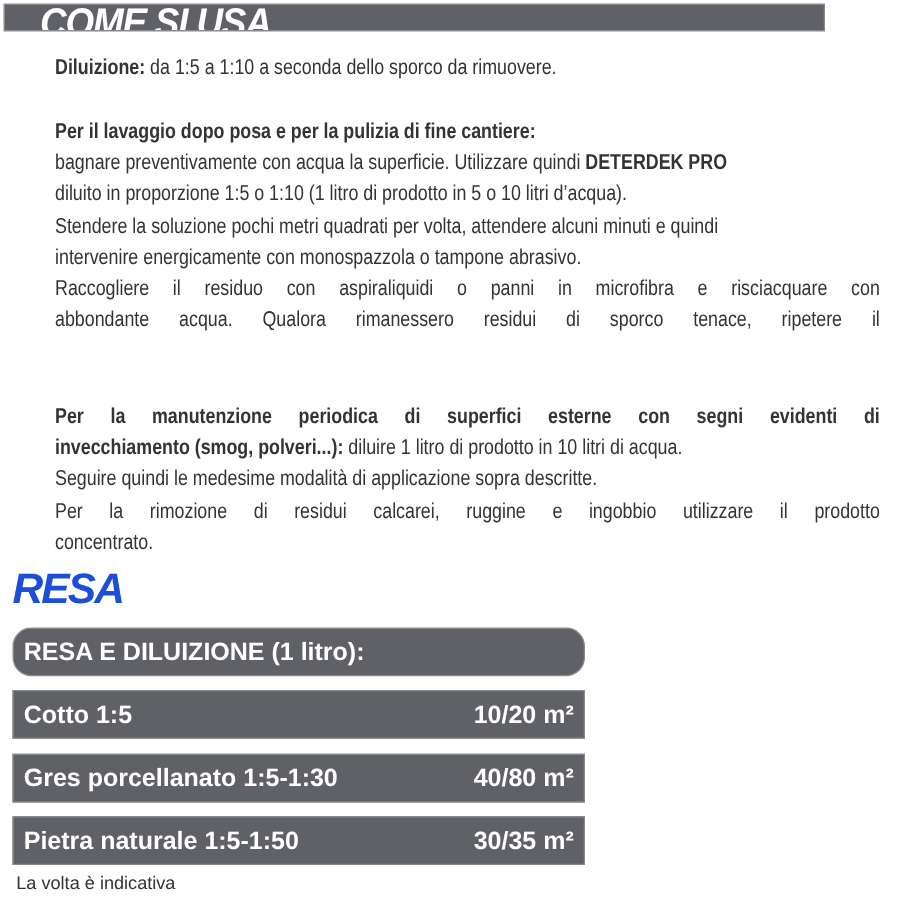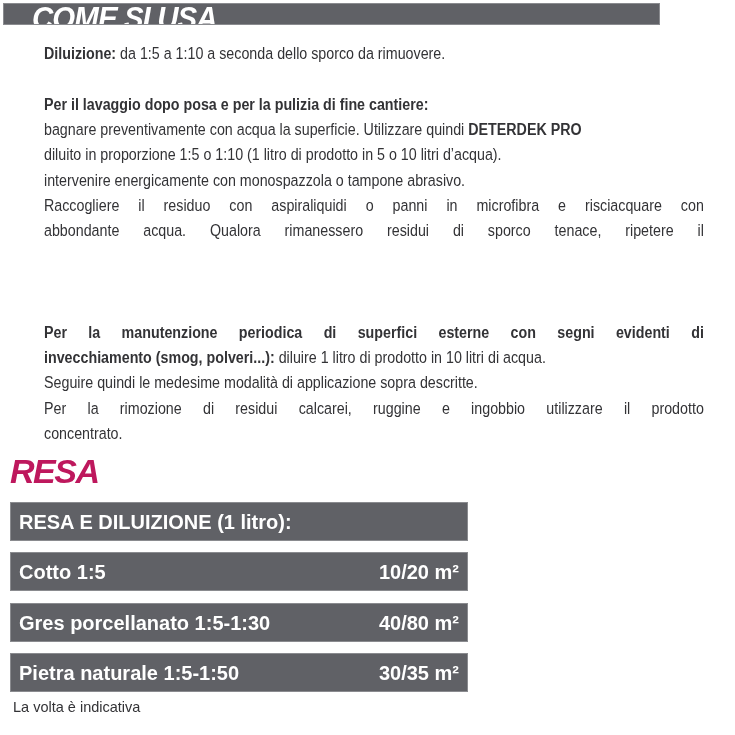--- a/index.html
+++ b/index.html
@@ -13,21 +13,21 @@
                  transform: scaleX(0.92); transform-origin: left top; white-space: nowrap; }
 
     .body-text { position: absolute; left: 8px; width: 660px; font-size: 17.2px; line-height: 25.2px; margin-left: 36px; }
     .line { white-space: nowrap; display: block; transform-origin: left center; }
     .cond { display: inline-block; transform: scaleX(0.83); transform-origin: left center; white-space: nowrap; }
     .justify { display: block; text-align: justify; text-align-last: justify; width: 795px;
                transform: scaleX(0.83); transform-origin: left center; white-space: nowrap; }
     b { font-weight: bold; }
 
     .resa-title { position: absolute; left: 10px; top: 452px; font-size: 34px; font-weight: bold;
-                  font-style: italic; color: #be185d; letter-spacing: -1.5px; }
+                  font-style: italic; color: #1d4ed8; letter-spacing: -1.5px; }
 
     .table { position: absolute; left: 10px; top: 502px; width: 458px; }
     .row { position: absolute; left: 0; width: 458px; height: 39px; background: #606166;
            border: 1px solid #8a8b8f; box-sizing: border-box; color: #ffffff; font-weight: bold;
            font-size: 20px; }
     .row .lbl { position: absolute; left: 8px; top: 8px; white-space: nowrap; }
     .row .val { position: absolute; right: 8px; top: 8px; white-space: nowrap; }
     .note { position: absolute; left: 13px; top: 699px; font-size: 14.5px; color: #333336; }
   </style>
 </head>
@@ -38,37 +38,38 @@
 </div>
 
 <div class="body-text" style="top:41px;">
   <span class="line"><span class="cond"><b>Diluizione:</b><span> da 1:5 a 1:10 a seconda dello sporco da rimuovere.</span></span></span>
 </div>
 
 <div class="body-text" style="top:92px;">
   <span class="line"><span class="cond"><b>Per il lavaggio dopo posa e per la pulizia di fine cantiere:</b></span></span>
   <span class="line"><span class="cond"><span>bagnare preventivamente con acqua la superficie. Utilizzare quindi </span><b>DETERDEK PRO</b></span></span>
   <span class="line"><span class="cond">diluito in proporzione 1:5 o 1:10 (1 litro di prodotto in 5 o 10 litri d’acqua).</span></span>
+  <span class="line"><span class="cond">Stendere la soluzione pochi metri quadrati per volta, attendere alcuni minuti e quindi</span></span>
   <span class="line"><span class="cond">intervenire energicamente con monospazzola o tampone abrasivo.</span></span>
   <span class="justify">Raccogliere il residuo con aspiraliquidi o panni in microfibra e risciacquare con</span>
   <span class="justify">abbondante acqua. Qualora rimanessero residui di sporco tenace, ripetere il</span>
 </div>
 
 <div class="body-text" style="top:320px;">
   <b class="justify">Per la manutenzione periodica di superfici esterne con segni evidenti di</b>
   <span class="justify" style="text-align-last:left;"><b>invecchiamento (smog, polveri...):</b><span> diluire 1 litro di prodotto in 10 litri di acqua.</span></span>
   <span class="line"><span class="cond">Seguire quindi le medesime modalità di applicazione sopra descritte.</span></span>
   <span class="justify">Per la rimozione di residui calcarei, ruggine e ingobbio utilizzare il prodotto</span>
   <span class="line"><span class="cond">concentrato.</span></span>
 </div>
 
 <div class="resa-title">RESA</div>
 
 <div class="table">
-  <div class="row" style="top:0px;">
+  <div class="row" style="top:0px;border-radius:15px;">
     <span class="lbl">RESA E DILUIZIONE (1 litro):</span>
   </div>
   <div class="row" style="top:50px;">
     <span class="lbl">Cotto 1:5</span>
     <span class="val">10/20 m²</span>
   </div>
   <div class="row" style="top:101px;">
     <span class="lbl">Gres porcellanato 1:5-1:30</span>
     <span class="val">40/80 m²</span>
   </div>

